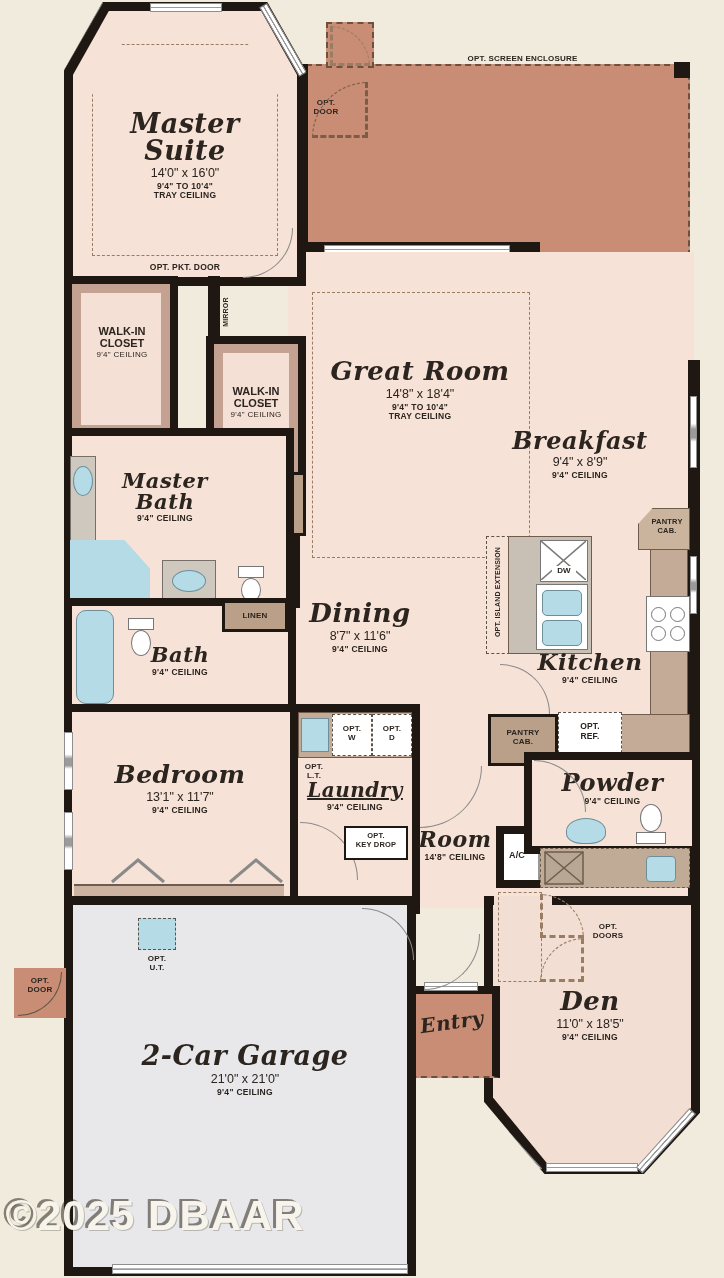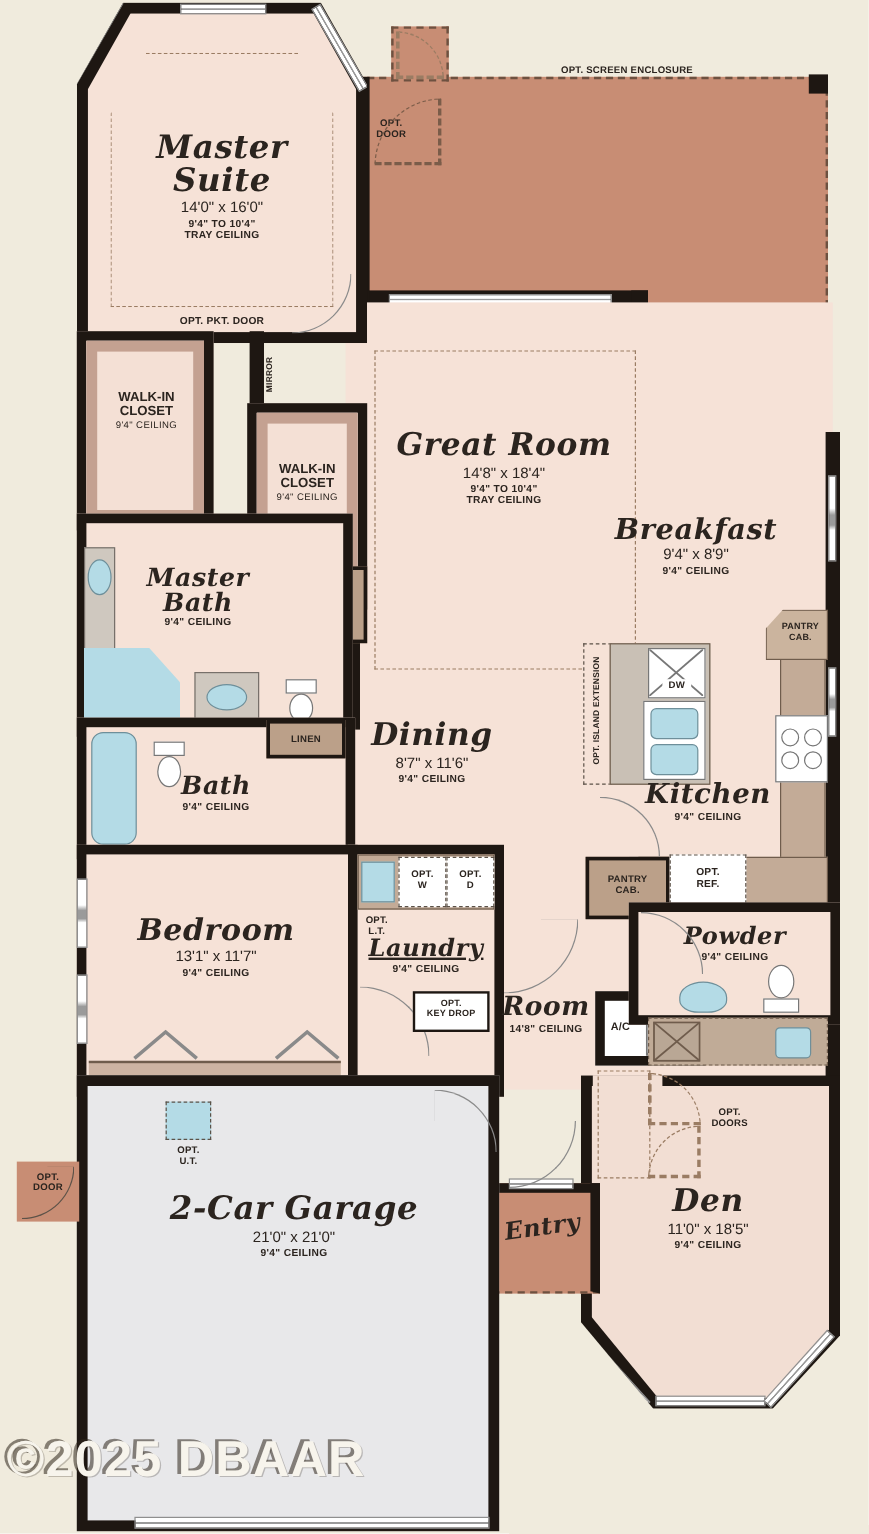--- a/index.html
+++ b/index.html
@@ -232,21 +232,21 @@
   <div class="room-box" style="left:496px;top:826px;width:92px;height:62px;background:#fff;">
     <svg class="abs" style="left:34px;top:0;" width="42" height="46">
       <rect x="1" y="1" width="40" height="44" fill="#fff" stroke="#777" stroke-width="1.5"></rect>
       <line x1="1" y1="45" x2="41" y2="1" stroke="#777" stroke-width="1.5"></line>
     </svg>
   </div>
   <div class="lbl" style="left:504px;top:850px;width:26px;font-size:9px;">A/C</div>
 
   <div class="room-box" style="left:524px;top:752px;width:176px;height:102px;"></div>
   <div class="label" style="left:550px;top:770px;width:125px;">
-    <div class="script" style="font-size:20px;">Powder</div>
+    <div class="script" style="font-size:24px;">Powder</div>
     <div class="ceil">9'4" CEILING</div>
   </div>
   <div class="blue" style="left:566px;top:818px;width:40px;height:26px;border-radius:50% 50% 40% 40%;"></div>
   <div class="white-fix" style="left:636px;top:832px;width:30px;height:12px;"></div>
   <div class="white-fix" style="left:640px;top:804px;width:22px;height:28px;border-radius:50%;"></div>
   <div class="arc q" style="left:534px;top:760px;width:52px;height:52px;transform:rotate(90deg);"></div>
 
   <div class="counter" style="left:540px;top:848px;width:150px;height:40px;background:#c0ab97;border-style:dashed;"></div>
   <svg class="abs" style="left:544px;top:851px;" width="40" height="34">
     <rect x="1" y="1" width="38" height="32" fill="#b9a795" stroke="#6f5c4c" stroke-width="1.5"></rect>
@@ -276,21 +276,21 @@
     <div class="dims">11'0" x 18'5"</div>
     <div class="ceil">9'4" CEILING</div>
   </div>
 
   <div class="abs salmon" style="left:400px;top:986px;width:100px;height:92px;border-left:8px solid #1e1712;border-right:8px solid #1e1712;border-top:8px solid #1e1712;border-bottom:2px dashed #6d5140;"></div>
   <div class="win" style="left:424px;top:982px;width:54px;height:9px;"></div>
   <div class="arc q" style="left:424px;top:934px;width:56px;height:56px;transform:rotate(180deg);"></div>
   <div class="label script" style="left:412px;top:1012px;width:80px;font-size:20px;transform:rotate(-8deg);color:#2b241f;">Entry</div>
 
   <div class="room-box" style="left:64px;top:896px;width:352px;height:380px;background:#e8e8ea;border-width:9px;"></div>
-  <div class="label" style="left:130px;top:994px;width:230px;">
+  <div class="label" style="left:130px;top:1042px;width:230px;">
     <div class="script" style="font-size:27px;">2-Car Garage</div>
     <div class="dims">21'0" x 21'0"</div>
     <div class="ceil">9'4" CEILING</div>
   </div>
   <div class="dashedbox" style="left:138px;top:918px;width:38px;height:32px;background:#b4dbe6;"></div>
   <div class="lbl" style="left:136px;top:954px;width:42px;">OPT.
 U.T.</div>
   <div class="win" style="left:112px;top:1264px;width:296px;height:10px;"></div>
   <div class="arc q" style="left:362px;top:908px;width:52px;height:52px;transform:rotate(90deg);"></div>
 

